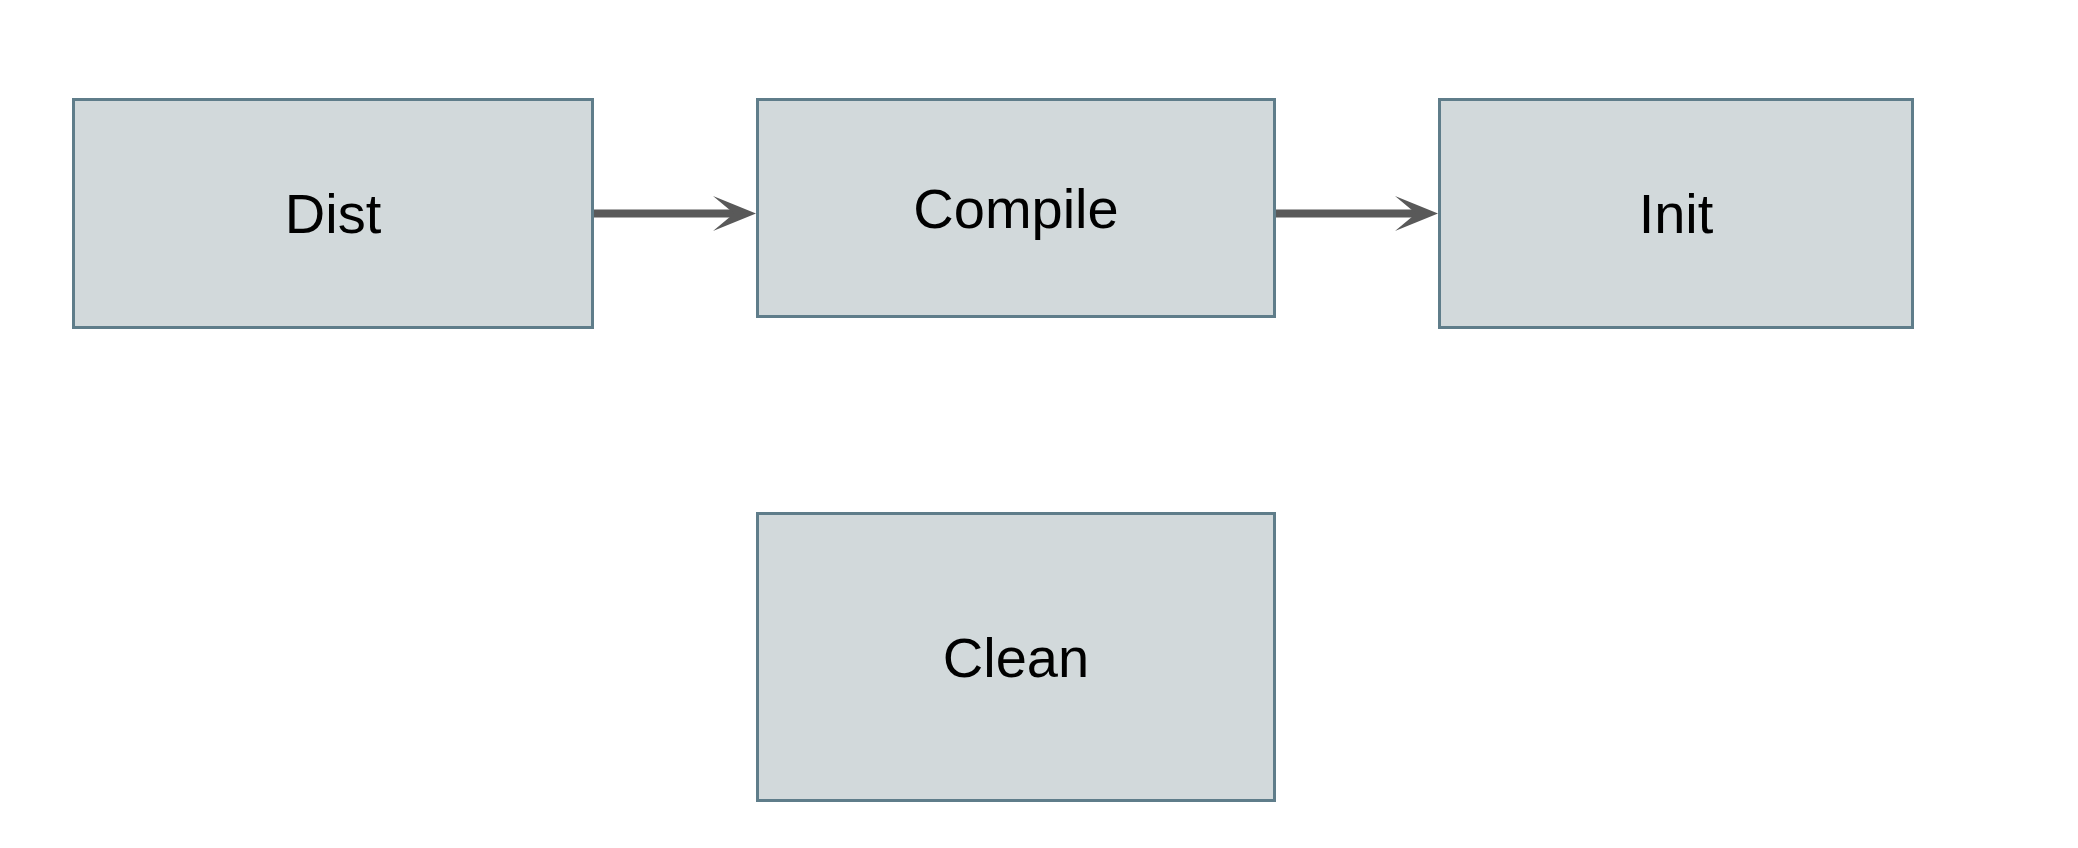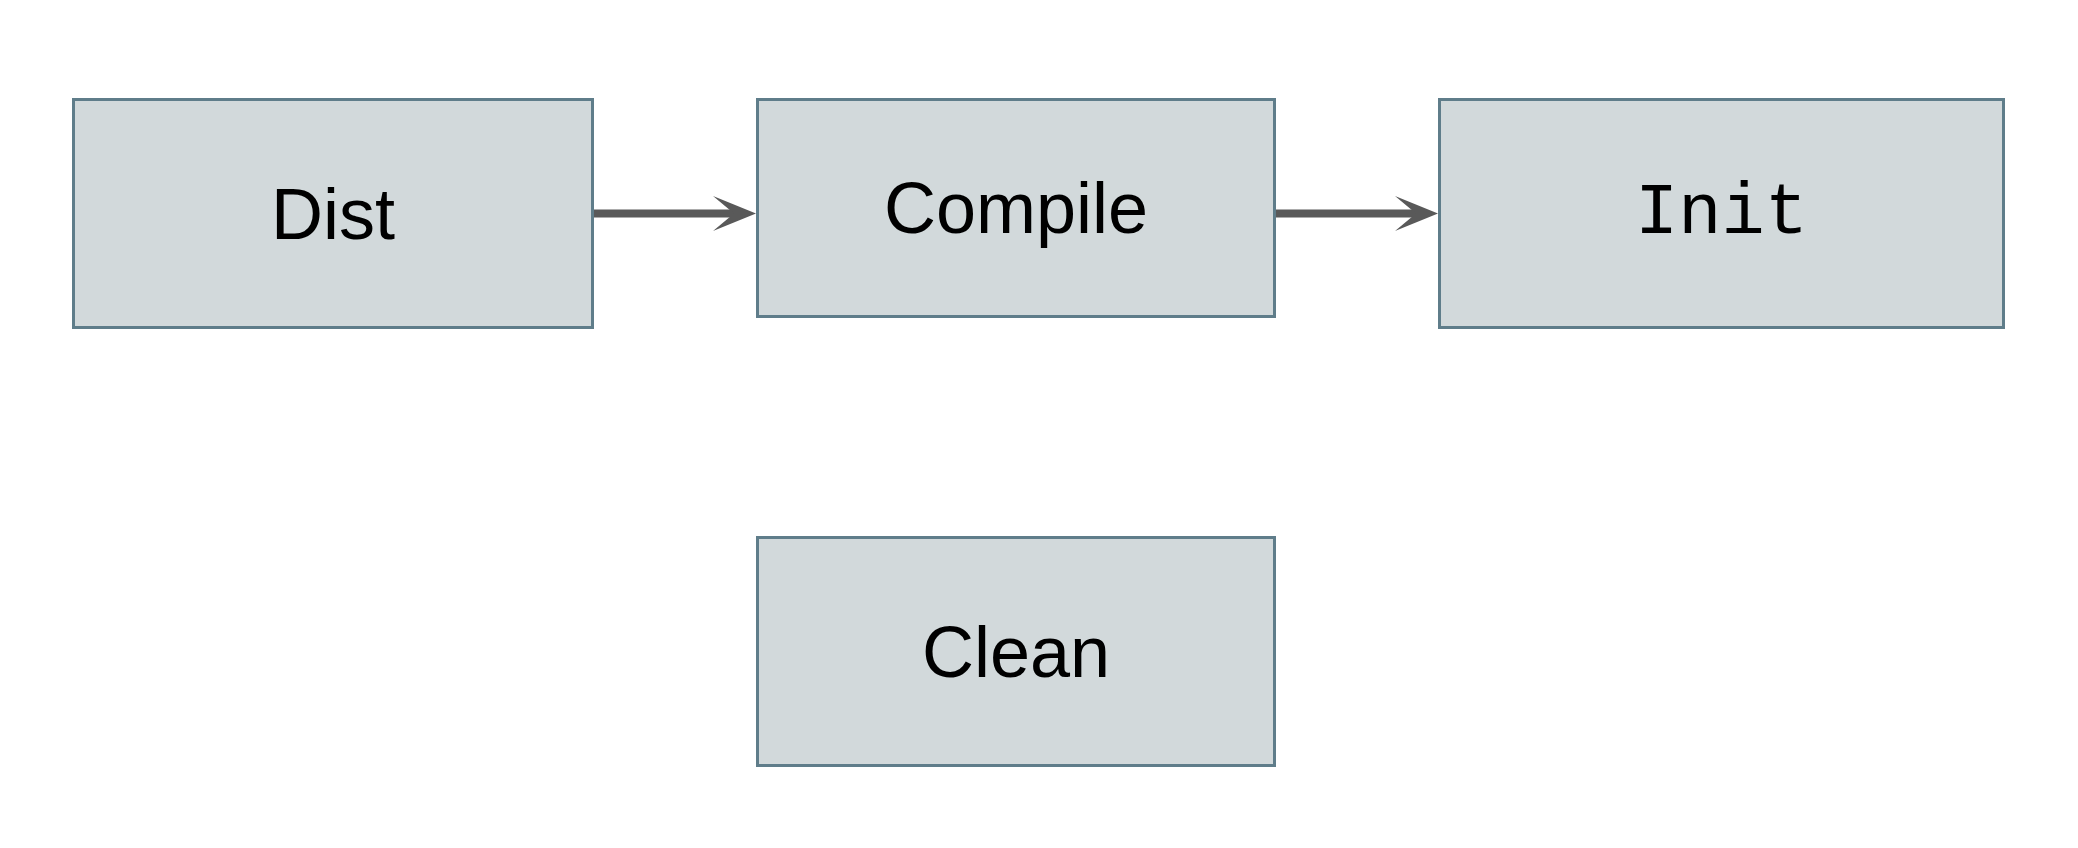--- a/index.html
+++ b/index.html
@@ -30,30 +30,30 @@
   }
   .node {
     position: absolute;
     background: var(--node-fill);
     border: 3px solid var(--node-border);
     display: flex;
     align-items: center;
     justify-content: center;
   }
   .node-label {
-    font-size: 72px;
+    font-size: 56px;
     font-weight: 400;
     color: var(--text);
     letter-spacing: 0px;
     white-space: nowrap;
   }
   #node-dist    { left: 72px;   top: 98px;  width: 522px; height: 231px; }
   #node-compile { left: 756px;  top: 98px;  width: 520px; height: 220px; }
-  #node-init    { left: 1438px; top: 98px;  width: 567px; height: 231px; font-family: Liberation Mono, monospace; }
-  #node-clean   { left: 756px;  top: 536px; width: 520px; height: 231px; }
+  #node-init    { left: 1438px; top: 98px;  width: 476px; height: 231px; }
+  #node-clean   { left: 756px;  top: 512px; width: 520px; height: 290px; }
   .edge-line { stroke: var(--arrow); stroke-width: 8; }
   .edge-head { fill: var(--arrow); }
 </style>
 </head>
 <body>
 
 <div class="canvas">
 
   <svg class="edges" viewBox="0 0 2078 848" xmlns="http://www.w3.org/2000/svg">
     <g>

